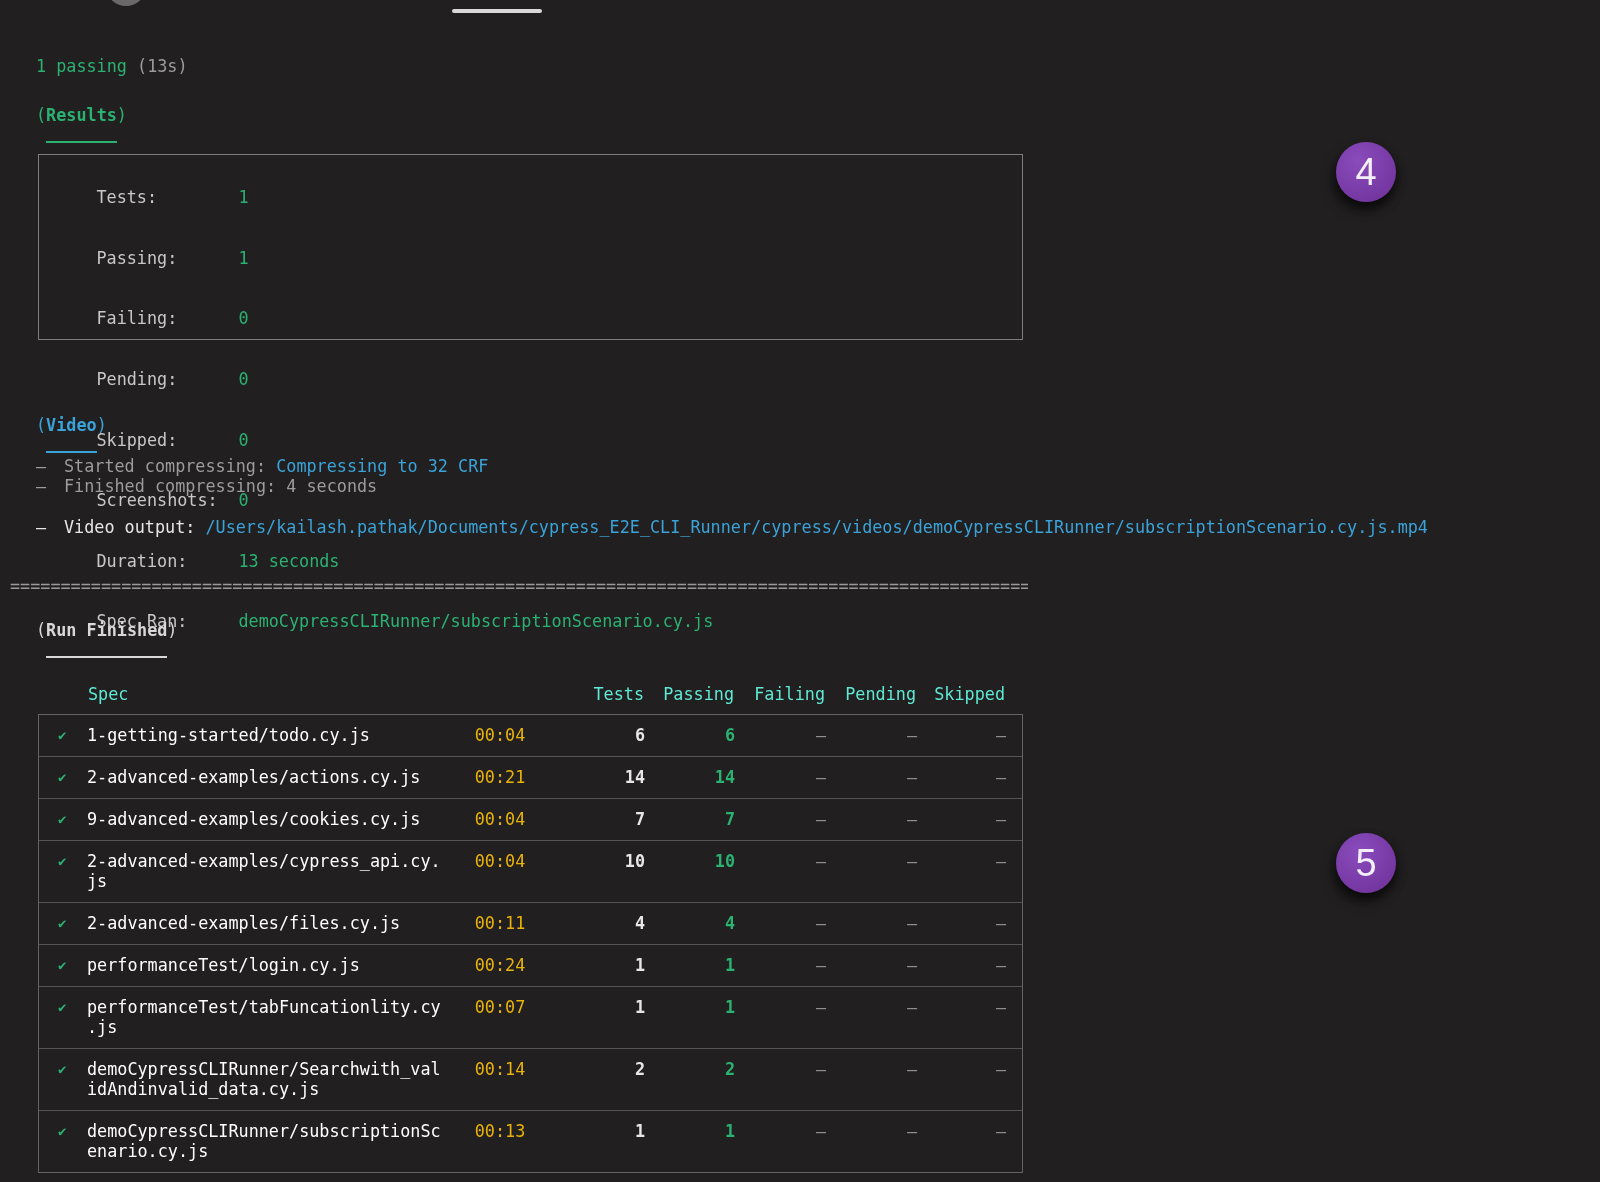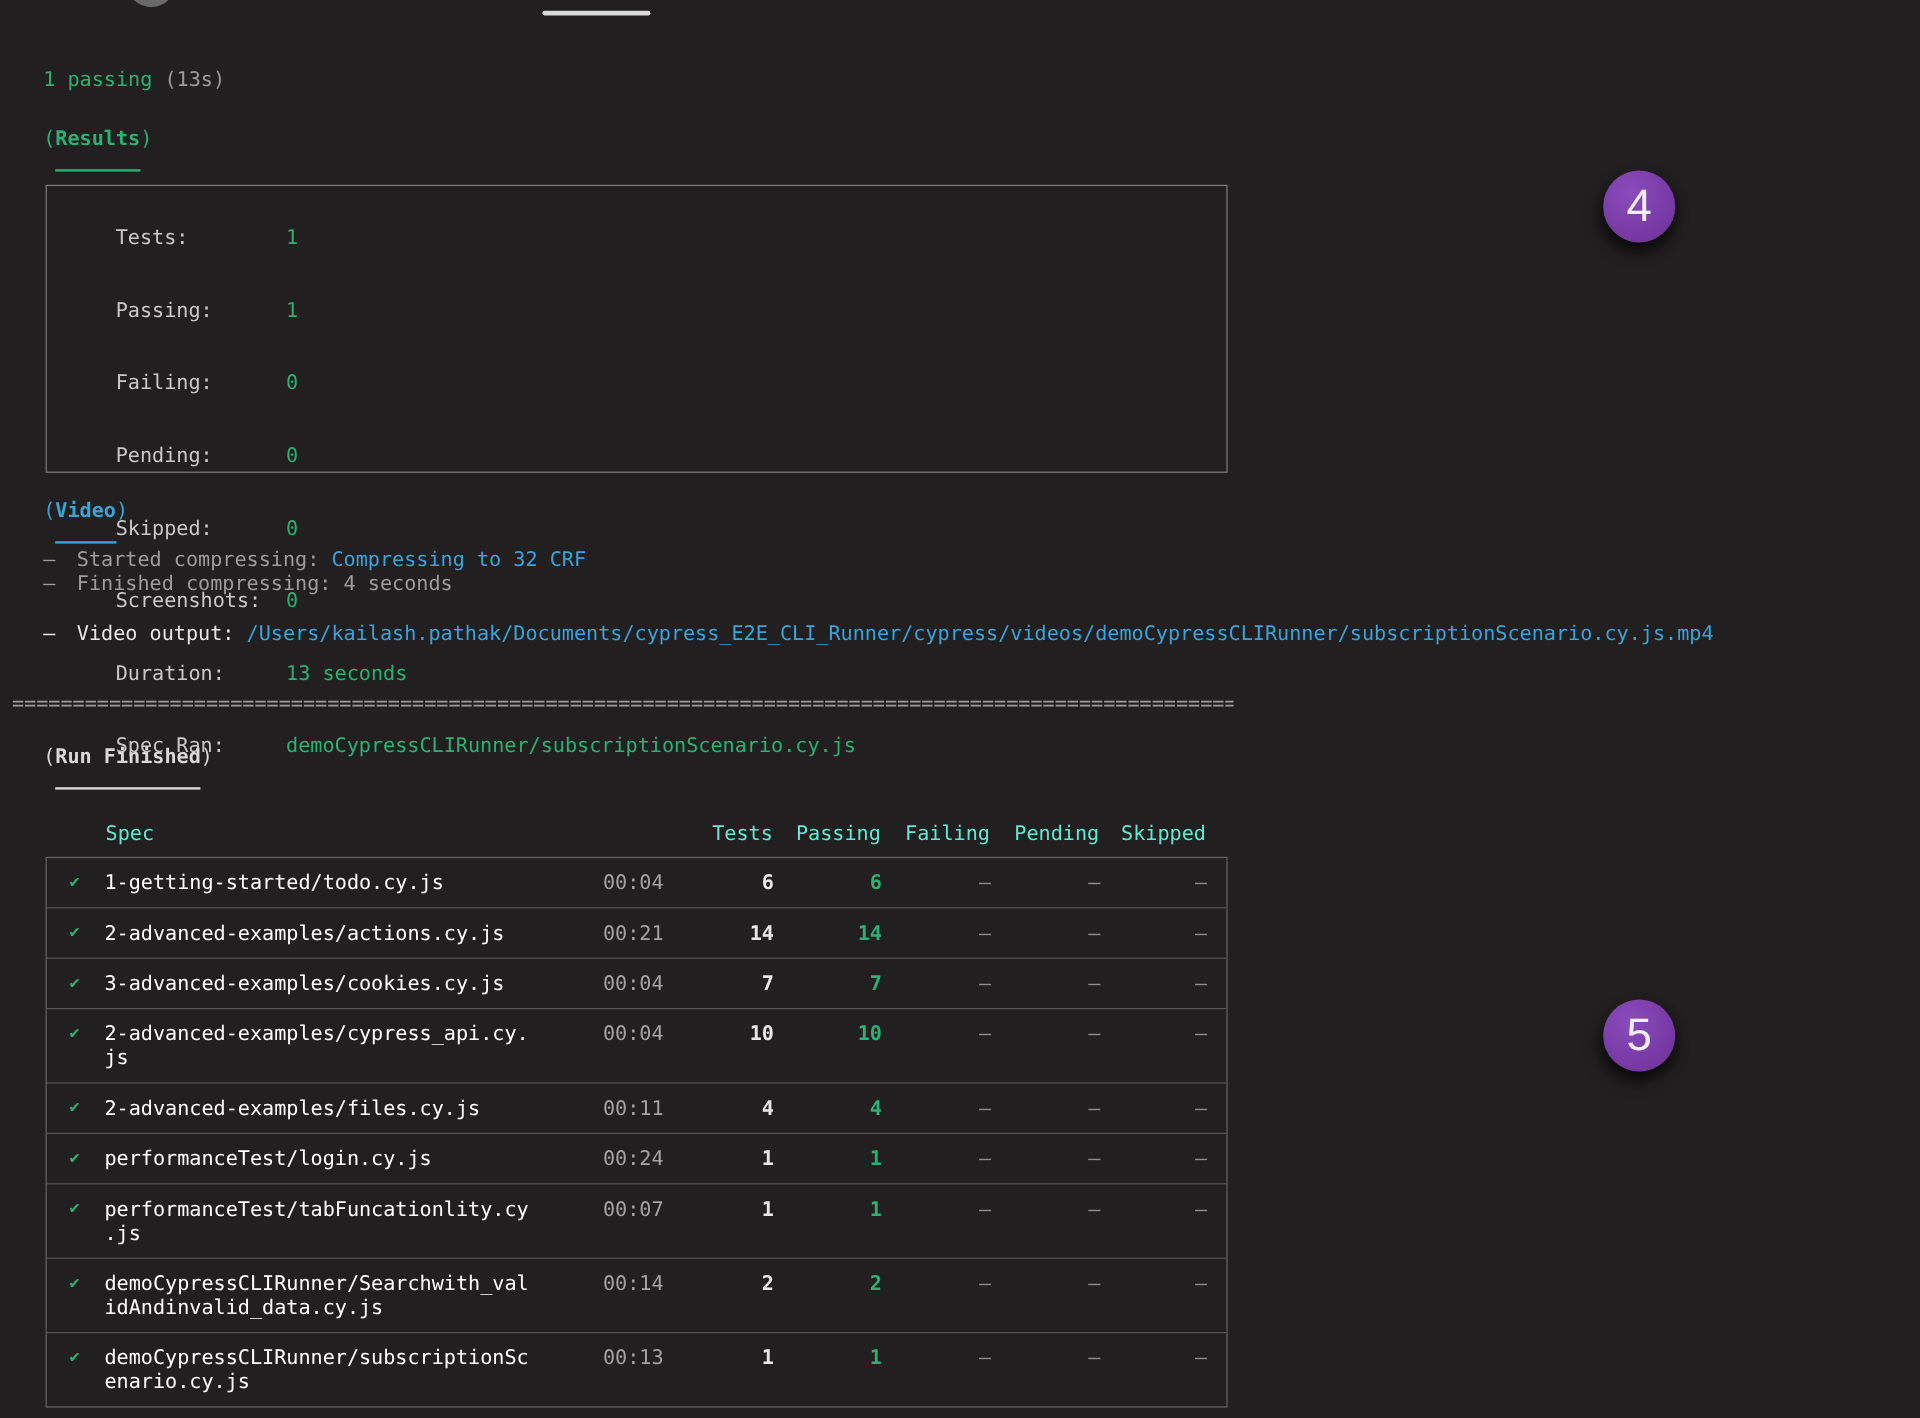--- a/index.html
+++ b/index.html
@@ -35,21 +35,21 @@
   .hd { font-weight: bold; }
   .hd-paren { font-weight: normal; }
   .hd-u { border-bottom: 2px solid currentColor; padding-bottom: 16px; }
 
   
   .summary { left: 36px; top: 56px; }
 
   
   .results-heading { left: 36px; top: 105px; }
   .results-box {
-    left: 38px; top: 154px; width: 985px; height: 240px;
+    left: 38px; top: 154px; width: 985px; height: 186px;
     border: 1px solid #7d7d7d; box-sizing: border-box;
     padding: 12px 16px 0 17px;
   }
   .r-row { line-height: 20.2px; white-space: pre; }
   .r-label { display: inline-block; width: 142px; }
 
   
   .video-heading { left: 36px; top: 415px; }
   .vline { position: absolute; left: 36px; white-space: pre; }
   .vline .dash { display: inline-block; width: 28px; }
@@ -80,21 +80,21 @@
   .spec-header .h-spec { padding-left: 2px; }
 
   .spec-table {
     left: 38px; top: 714px; width: 985px;
     border: 1px solid #646464; box-sizing: border-box;
   }
   .t-row { padding: 10px 16px 11px 0; line-height: 20px; }
   .t-row:not(:first-child) { border-top: 1px solid #555353; }
   .t-check { padding-left: 19px; color: #2bb273; font-size: 14px; }
   .t-spec { white-space: pre-line; color: #ffffff; }
-  .t-time { text-align: right; color: #a3a3a3; }
+  .t-time { text-align: center; color: #eab308; }
   .t-num { text-align: right; }
   .t-tests { color: #e8e6e6; font-weight: bold; }
   .t-passing { color: #2bb273; font-weight: bold; }
   .t-dash { color: #8f8d8d; }
 
   
   .step-circle {
     width: 60px; height: 60px; border-radius: 50%;
     background: radial-gradient(circle at 38% 32%, #8a4cbc, #73359e 78%);
     box-shadow: -3px 8px 12px rgba(0,0,0,0.55), 3px 5px 10px rgba(0,0,0,0.35);
@@ -193,21 +193,21 @@
     <span class="t-time">00:21</span>
     <span class="t-num t-tests">14</span>
     <span class="t-num t-passing">14</span>
     <span class="t-num t-dash">–</span>
     <span class="t-num t-dash">–</span>
     <span class="t-num t-dash">–</span>
   </div>
 
   <div class="t-row spec-grid">
     <span class="t-check">✔</span>
-    <span class="t-spec">3-advanced-examples/cookies.cy.js</span>
+    <span class="t-spec">9-advanced-examples/cookies.cy.js</span>
     <span class="t-time">00:04</span>
     <span class="t-num t-tests">7</span>
     <span class="t-num t-passing">7</span>
     <span class="t-num t-dash">–</span>
     <span class="t-num t-dash">–</span>
     <span class="t-num t-dash">–</span>
   </div>
 
   <div class="t-row spec-grid">
     <span class="t-check">✔</span>

